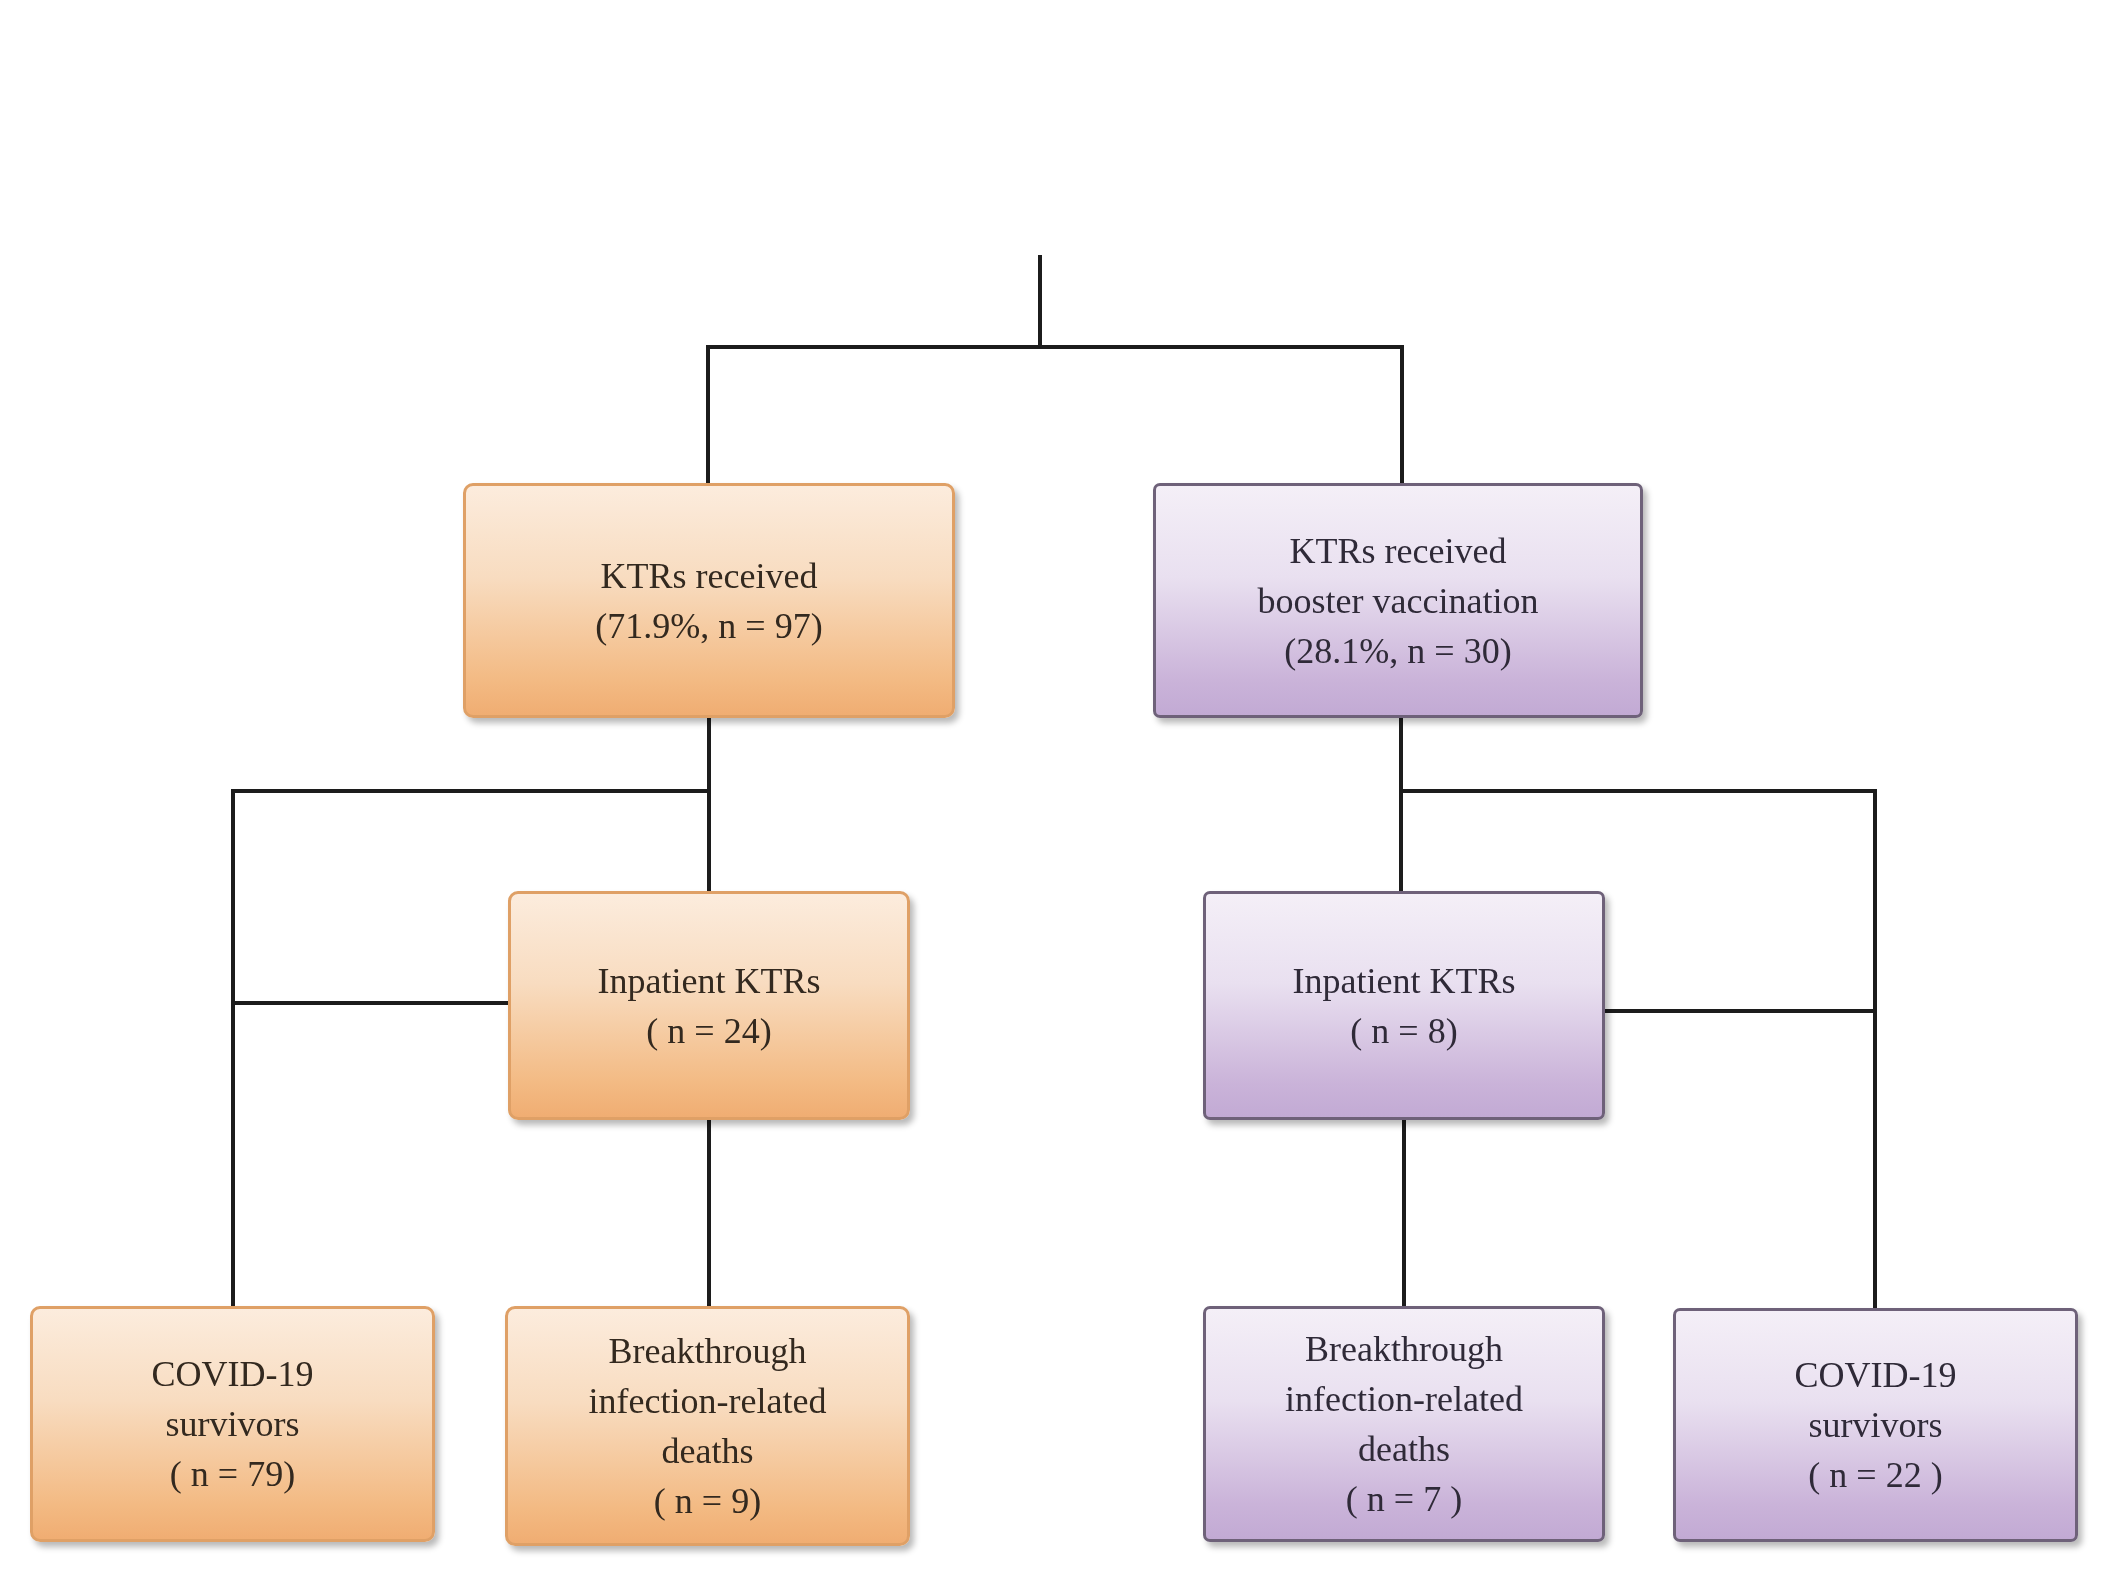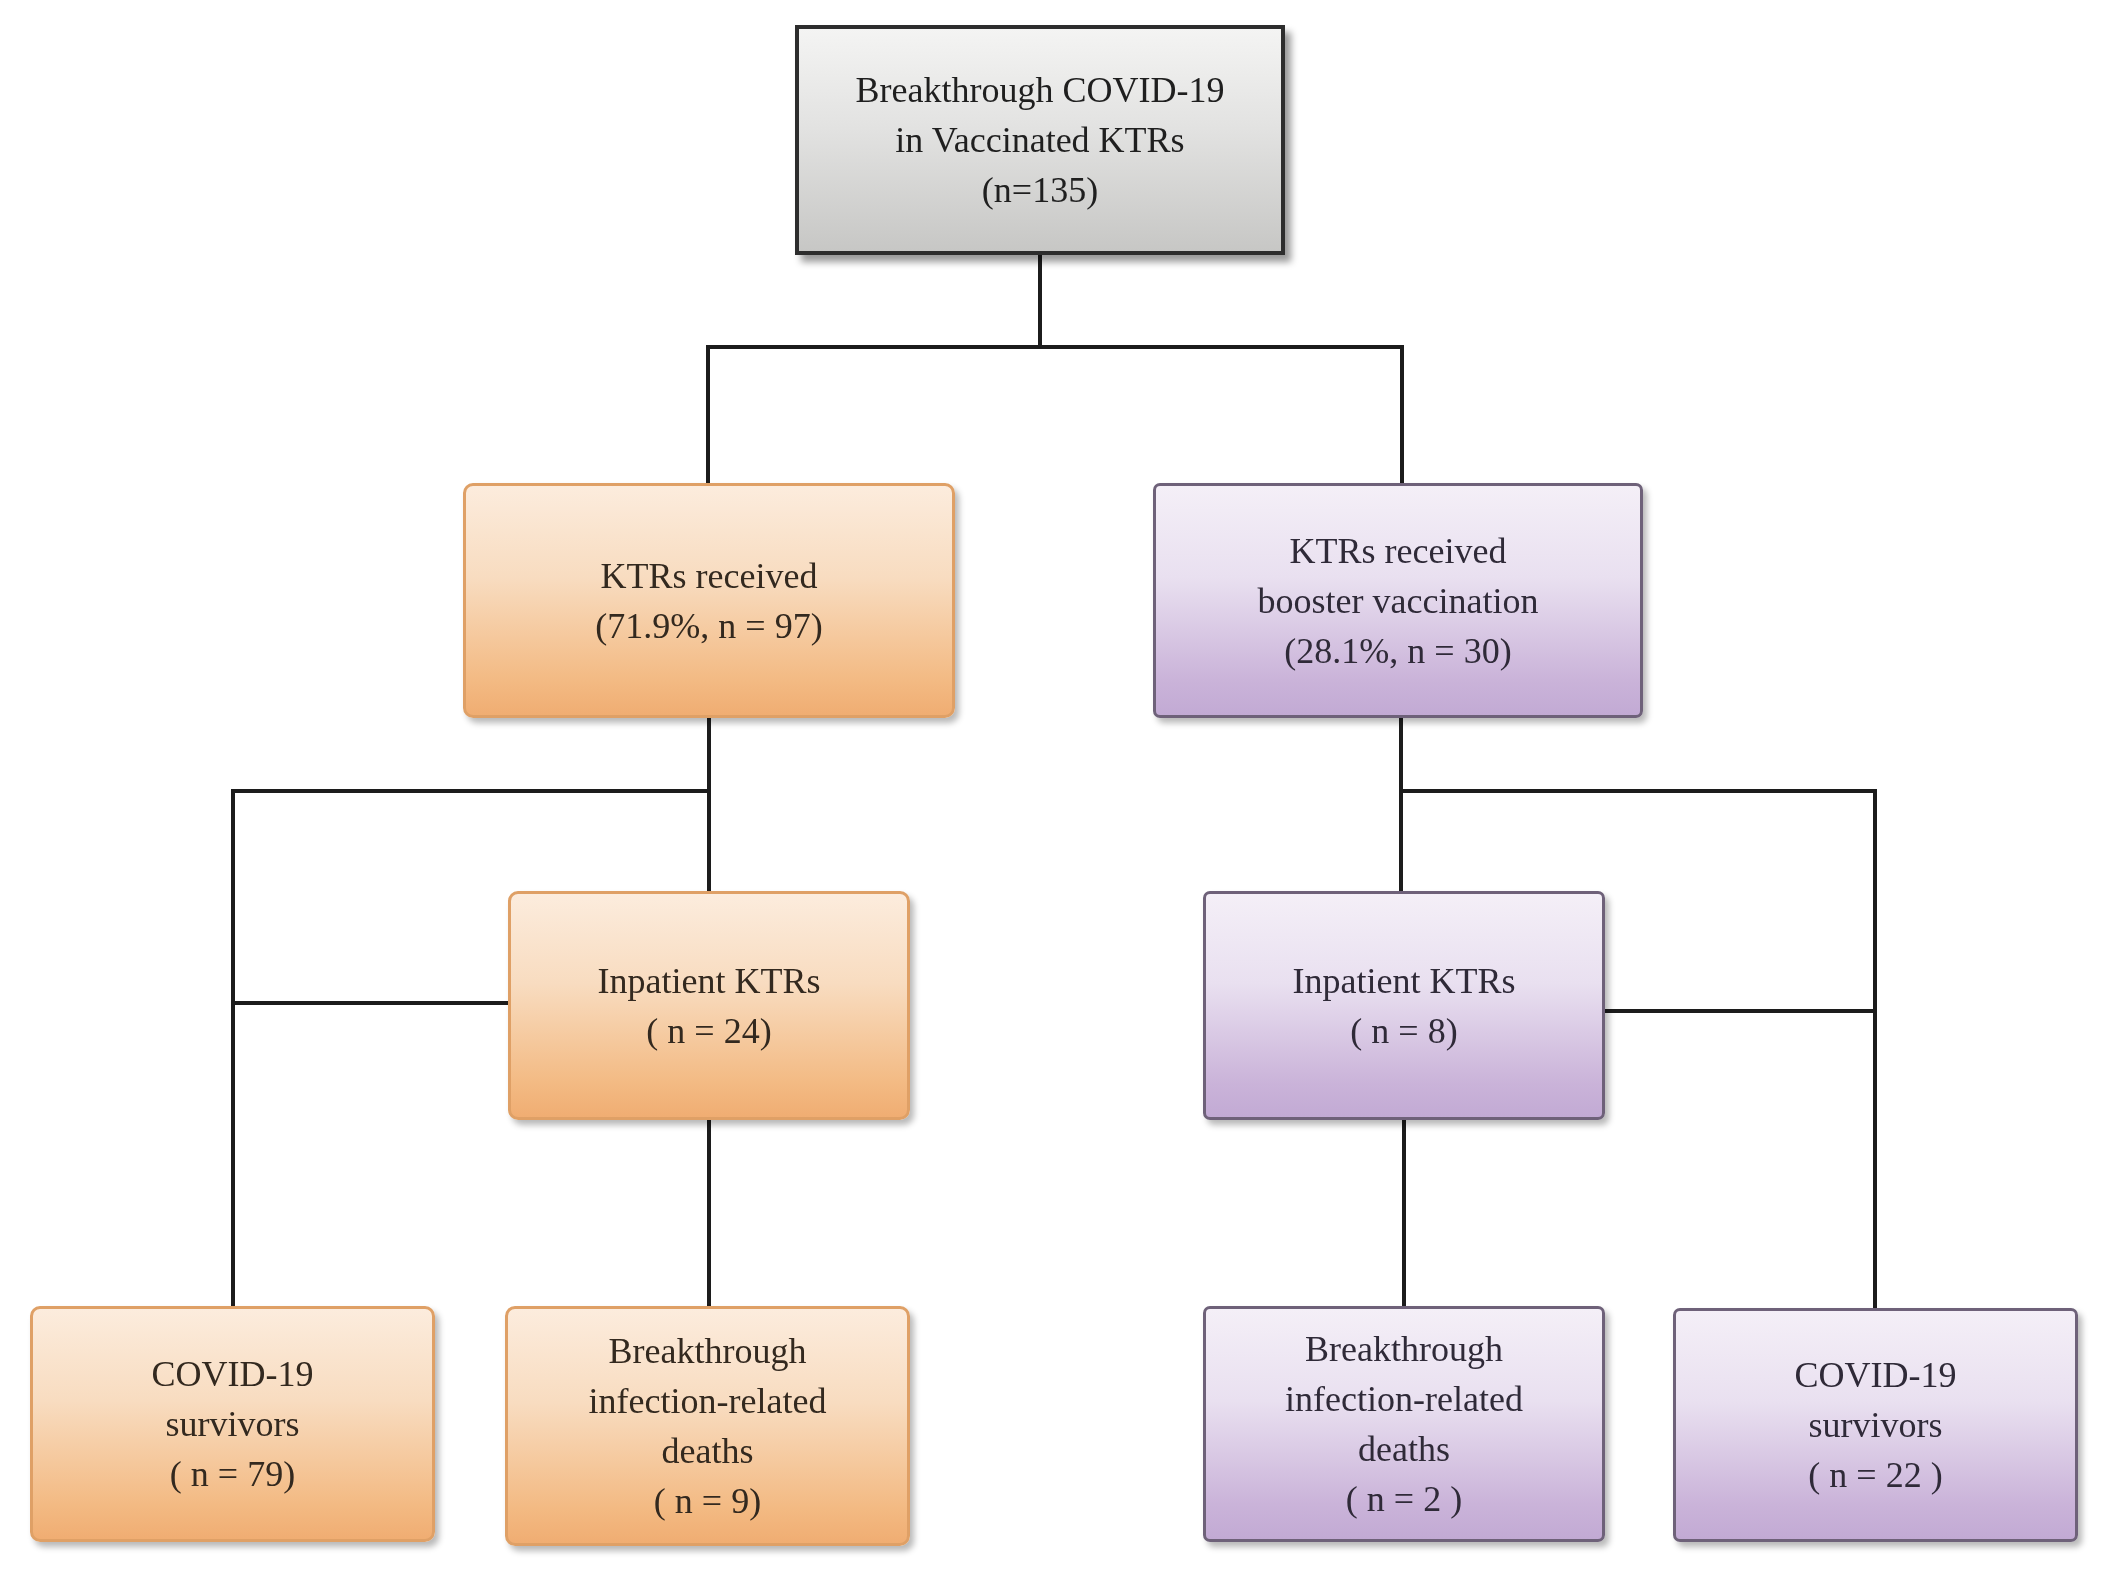--- a/index.html
+++ b/index.html
@@ -62,25 +62,20 @@
   <div class="vline" style="left:231px;top:789px;height:517px;"></div>
   <div class="hline" style="left:231px;top:1001px;width:277px;"></div>
   <div class="vline" style="left:707px;top:1120px;height:186px;"></div>
 
   <div class="vline" style="left:1399px;top:718px;height:173px;"></div>
   <div class="hline" style="left:1399px;top:789px;width:478px;"></div>
   <div class="vline" style="left:1873px;top:789px;height:519px;"></div>
   <div class="hline" style="left:1605px;top:1009px;width:272px;"></div>
   <div class="vline" style="left:1402px;top:1120px;height:186px;"></div>
 
-  <div class="node gray" style="left:795px;top:25px;width:490px;height:230px;">
-    <div class="node-line">Breakthrough COVID-19</div>
-    <div class="node-line">in Vaccinated KTRs</div>
-    <div class="node-line">(n=135)</div>
-  </div>
 
   <div class="node orange" style="left:463px;top:483px;width:492px;height:235px;">
     <div class="node-line">KTRs received</div>
     <div class="node-line">(71.9%, n = 97)</div>
   </div>
 
   <div class="node purple" style="left:1153px;top:483px;width:490px;height:235px;">
     <div class="node-line">KTRs received</div>
     <div class="node-line">booster vaccination</div>
     <div class="node-line">(28.1%, n = 30)</div>
@@ -106,21 +101,21 @@
     <div class="node-line">Breakthrough</div>
     <div class="node-line">infection-related</div>
     <div class="node-line">deaths</div>
     <div class="node-line">( n = 9)</div>
   </div>
 
   <div class="node purple" style="left:1203px;top:1306px;width:402px;height:236px;">
     <div class="node-line">Breakthrough</div>
     <div class="node-line">infection-related</div>
     <div class="node-line">deaths</div>
-    <div class="node-line">( n = 2 )</div>
+    <div class="node-line">( n = 7 )</div>
   </div>
 
   <div class="node purple" style="left:1673px;top:1308px;width:405px;height:234px;">
     <div class="node-line">COVID-19</div>
     <div class="node-line">survivors</div>
     <div class="node-line">( n = 22 )</div>
   </div>
 
 </div>
 

